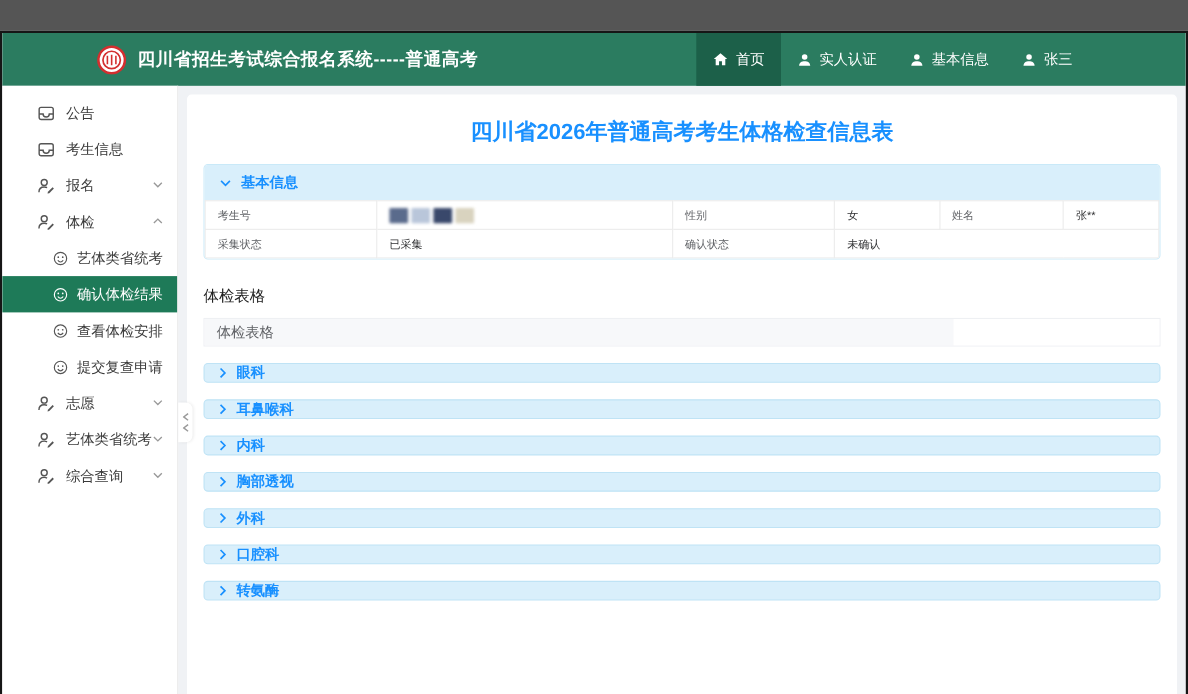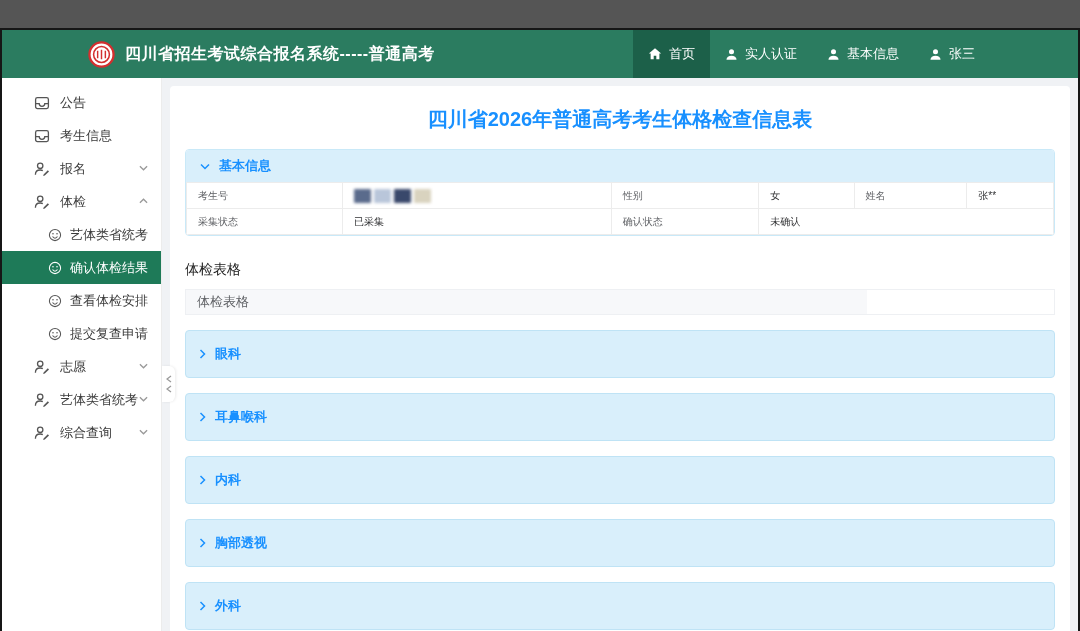--- a/index.html
+++ b/index.html
@@ -74,21 +74,21 @@
   .history-row {
     margin-top: 10px; display: flex; border: 1px solid #eef0f3;
     height: 26px; font-size: 13px;
   }
   .history-row .h-lbl {
     width: 78.5%; background: #f7f8fa; color: #606266;
     display: flex; align-items: center; padding: 0 11px;
   }
   .history-row .h-val { flex: 1; background: #fff; }
   .acc {
-    margin-top: 15px; height: 48px; background: #d9effb;
+    margin-top: 15px; height: 18px; background: #d9effb;
     border: 1px solid #bfe3f5; border-radius: 4px;
     display: flex; align-items: center; gap: 9px; padding: 0 13px;
     color: #1890ff; font-size: 13px; font-weight: bold; cursor: pointer;
   }
   .collapse-tab {
     position: absolute; left: 160px; top: 336px; width: 13px; height: 36px;
     background: #fff; border-radius: 0 6px 6px 0; z-index: 3;
     display: flex; flex-direction: column; align-items: center; justify-content: center;
     gap: 2px; cursor: pointer; box-shadow: 1px 0 3px rgba(0,0,0,.08);
   }

